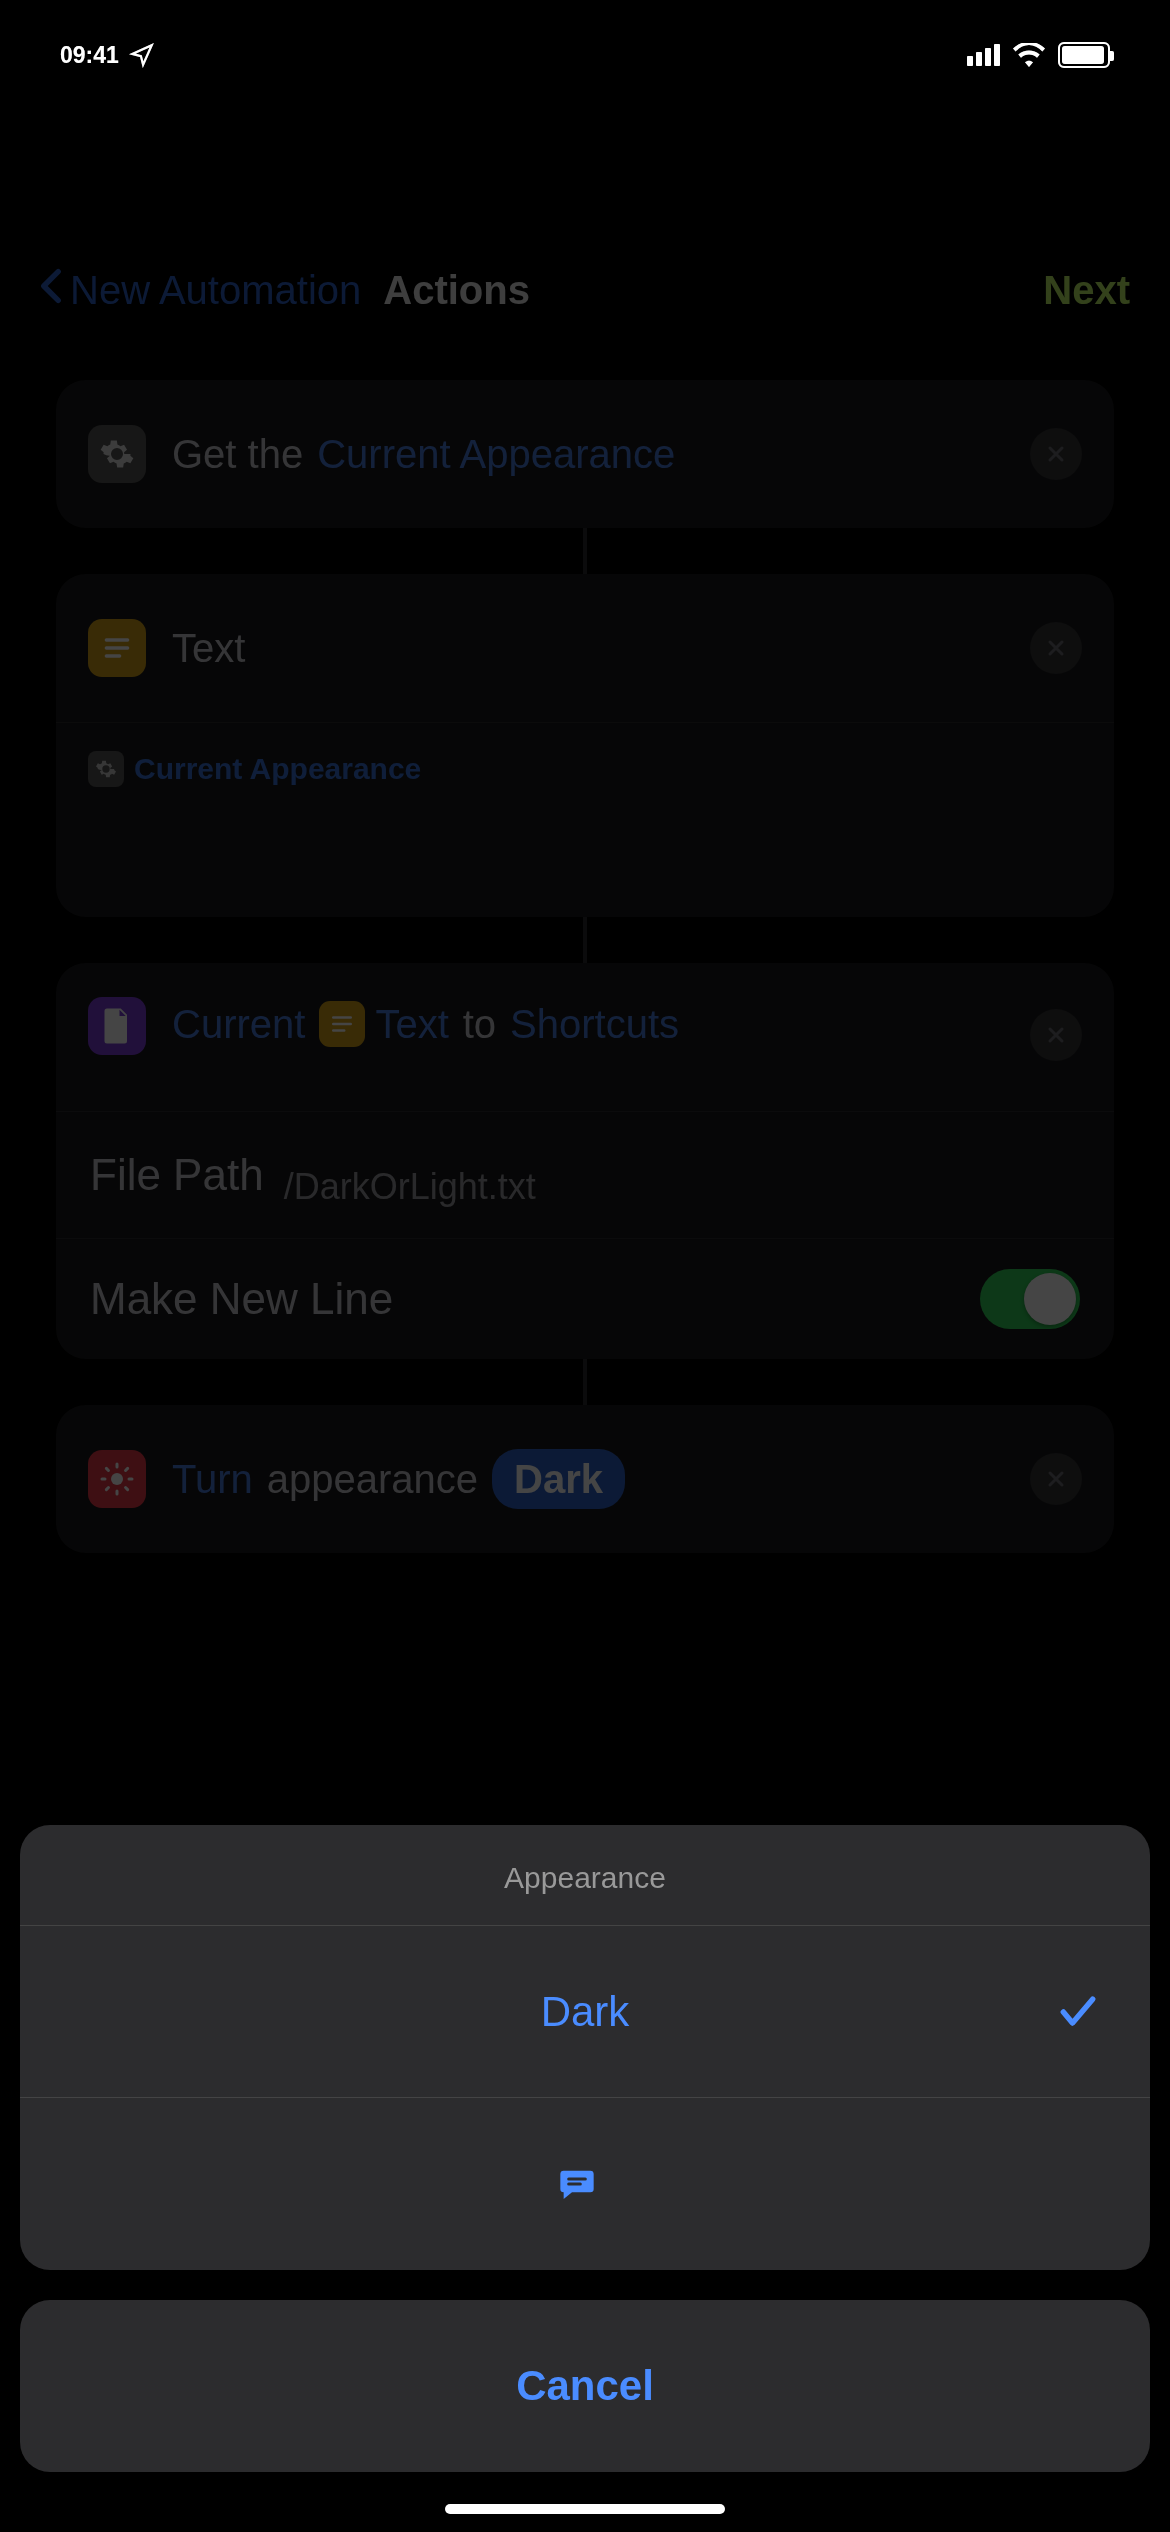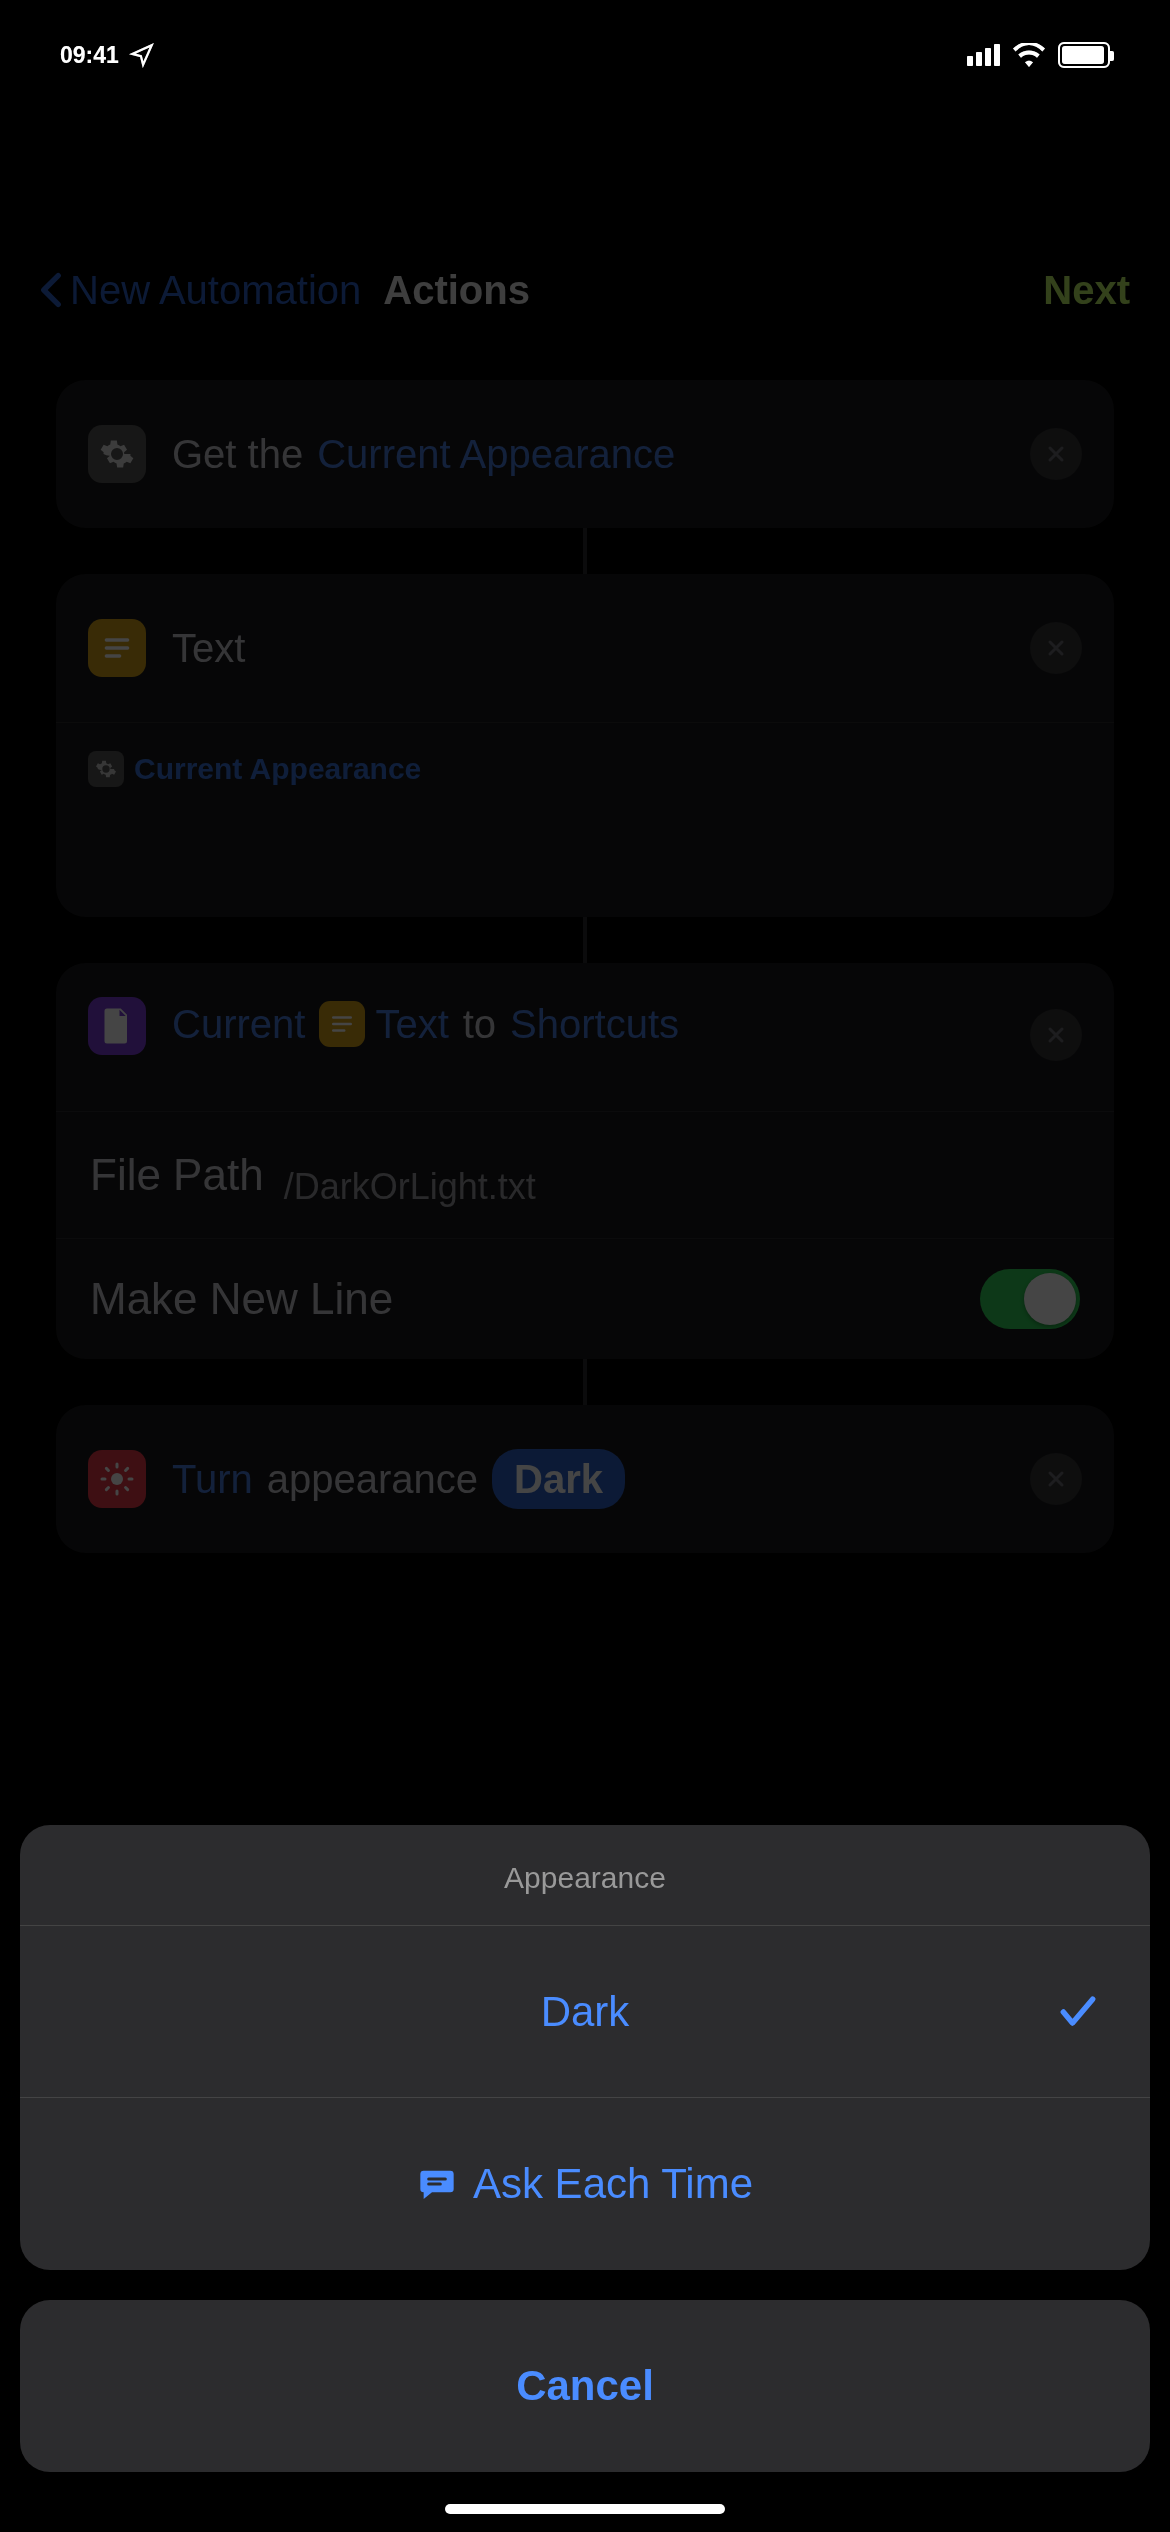--- a/index.html
+++ b/index.html
@@ -15,21 +15,21 @@
   .signal-bars span { width: 6px; background: #fff; border-radius: 1px; }
   .signal-bars span:nth-child(1){height:10px} .signal-bars span:nth-child(2){height:14px}
   .signal-bars span:nth-child(3){height:18px} .signal-bars span:nth-child(4){height:22px}
   .wifi { width: 34px; height: 24px; }
   .battery { width: 52px; height: 26px; border: 2px solid #fff; border-radius: 6px; position: relative; }
   .battery::after { content:""; position:absolute; right:-6px; top:7px; width:4px; height:10px; background:#fff; border-radius:0 2px 2px 0; }
   .battery-fill { position:absolute; left:2px; top:2px; bottom:2px; width:42px; background:#fff; border-radius:3px; }
 
   
   .nav { position:absolute; top:230px; left:0; right:0; height:120px; display:flex; align-items:center; padding:0 40px; }
-  .nav-back { display:flex; align-items:center; gap:8px; color:#2f62c9; font-size:40px; }
+  .nav-back { display:flex; align-items:flex-start; gap:8px; color:#2f62c9; font-size:40px; }
   .chevron-left { width:22px; height:36px; }
   .nav-title { color:#e5e5e5; font-size:40px; font-weight:600; margin-left:22px; }
   .nav-next { margin-left:auto; color:#bef264; font-size:40px; font-weight:600; }
 
   .stack { position:absolute; top:380px; left:56px; right:56px; }
 
   .card { background: rgba(28,28,30,0.9); border-radius: 30px; position: relative; }
 
   .connector { width:4px; height:46px; background:#2c2c2e; margin:0 auto; }
 
@@ -268,21 +268,20 @@
             <path d="M4 12l5 6L20 5"></path>
           </svg>
       </div>
       <div class="sheet-option">
         <svg class="msg-icon" width="40" height="40" viewBox="0 0 24 24" fill="#4a8cff">
             <path d="M4 4h16a2 2 0 012 2v9a2 2 0 01-2 2H9l-5 4v-4H4a2 2 0 01-2-2V6a2 2 0 012-2z"></path>
             <g stroke="#2c2c2e" stroke-width="1.8" stroke-linecap="round">
               <path d="M7 9h10M7 12h7"></path>
             </g>
           </svg>
-        <span>Ask Each Time</span>
       </div>
     </div>
     <div class="cancel-btn">
       <span>Cancel</span>
     </div>
   </div>
 
   <div class="home-indicator"></div>
 
 </div>

